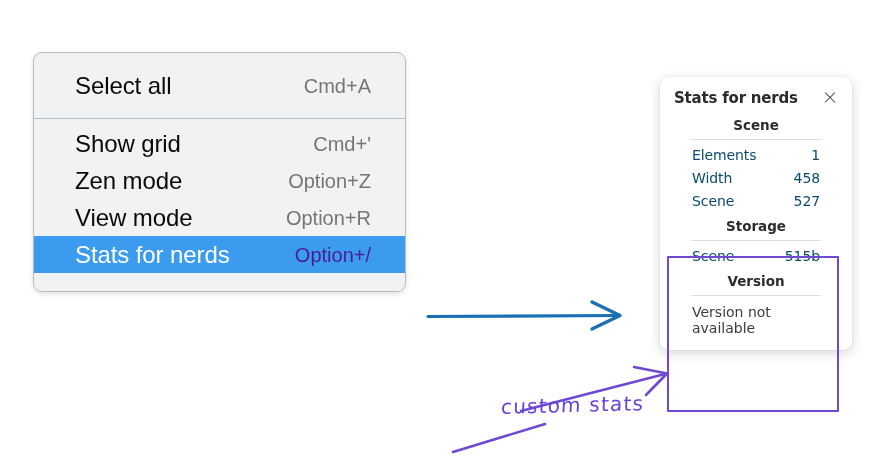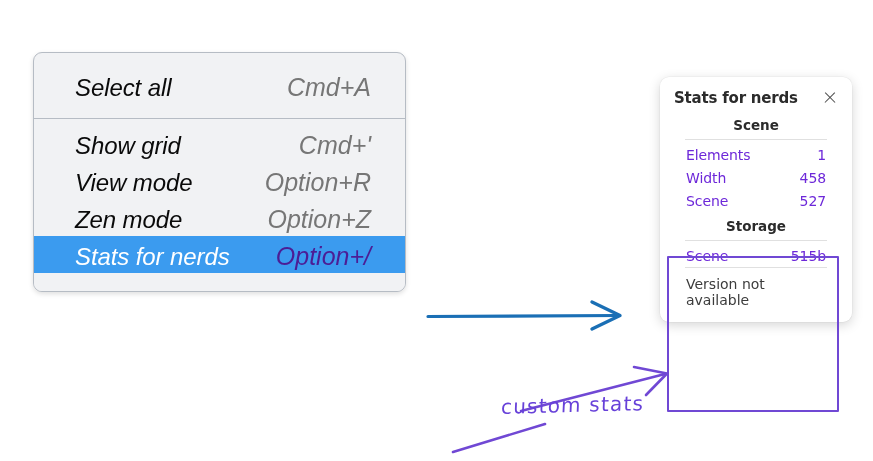--- a/index.html
+++ b/index.html
@@ -35,38 +35,37 @@
   .menu-section.first {
     padding: 14px 0 14px 0;
   }
   .menu-divider {
     height: 1px;
     background: #b6bcc4;
     width: 100%;
   }
   .menu-item {
     display: flex;
-    align-items: flex-end;
+    align-items: center;
     justify-content: space-between;
     padding: 4px 34px 4px 41px;
     box-sizing: border-box;
     height: 37px;
-    font-style: italic;
   }
   .menu-item.selected {
     background: #3b9bef;
   }
   .menu-label {
     font-size: 24px;
     color: #0a0a0a;
     letter-spacing: -0.1px;
     line-height: 1;
   }
   .menu-shortcut {
-    font-size: 25px;
+    font-size: 20px;
     color: #767676;
     line-height: 1;
   }
   .menu-item.selected .menu-label { color: #ffffff; }
   .menu-item.selected .menu-shortcut { color: #4c1d95; }
   .menu-section.second {
     padding: 6px 0 0 0;
   }
   .menu-tail {
     height: 18px;
@@ -110,40 +109,40 @@
     position: absolute;
     left: 1px;
     top: 7px;
     width: 14px;
     height: 1.4px;
     background: #4a4a4a;
   }
   .close-icon:before { transform: rotate(45deg); }
   .close-icon:after  { transform: rotate(-45deg); }
 
-  .stats-body { padding: 0 24px; }
+  .stats-body { padding: 0 30px; }
   .stats-group { }
   .group-head {
     text-align: center;
     font-size: 13.5px;
     font-weight: bold;
     color: #2b2b2b;
     padding: 6px 0 6px 0;
   }
   .group-rule {
     height: 1px;
     background: #e0e0e0;
     margin: 0 1px 3px 1px;
   }
   .stats-row {
     display: flex;
     justify-content: space-between;
     align-items: flex-end;
     font-size: 14px;
-    color: #6d28d9;
+    color: #0c4a6e;
     padding: 3.5px 2px;
   }
   .stats-row .k { letter-spacing: -0.1px; }
   .stats-row .v { letter-spacing: -0.1px; }
   .stats-note {
     font-size: 14px;
     color: #3c3c3c;
     padding: 5px 2px 2px 2px;
   }
 
@@ -192,26 +191,26 @@
   </div>
 
   <div class="menu-divider"></div>
 
   <div class="menu-section second">
     <div class="menu-item">
       <span class="menu-label">Show grid</span>
       <span class="menu-shortcut">Cmd+'</span>
     </div>
     <div class="menu-item">
+      <span class="menu-label">Zen mode</span>
+      <span class="menu-shortcut">Option+Z</span>
+    </div>
+    <div class="menu-item">
       <span class="menu-label">View mode</span>
       <span class="menu-shortcut">Option+R</span>
-    </div>
-    <div class="menu-item">
-      <span class="menu-label">Zen mode</span>
-      <span class="menu-shortcut">Option+Z</span>
     </div>
     <div class="menu-item selected">
       <span class="menu-label">Stats for nerds</span>
       <span class="menu-shortcut">Option+/</span>
     </div>
   </div>
 
   <div class="menu-tail"></div>
 </div>
 
@@ -244,20 +243,21 @@
     <div class="stats-group">
       <div class="group-head">Storage</div>
       <div class="group-rule"></div>
       <div class="stats-row">
         <span class="k">Scene</span>
         <span class="v">515b</span>
       </div>
     </div>
 
     <div class="stats-group">
+      <div class="group-head">Version</div>
       <div class="group-rule"></div>
       <div class="stats-note">Version not available</div>
     </div>
 
   </div>
 </div>
 
 <div id="highlight-box"></div>
 
 <svg id="annotations" viewBox="0 0 873 461">

